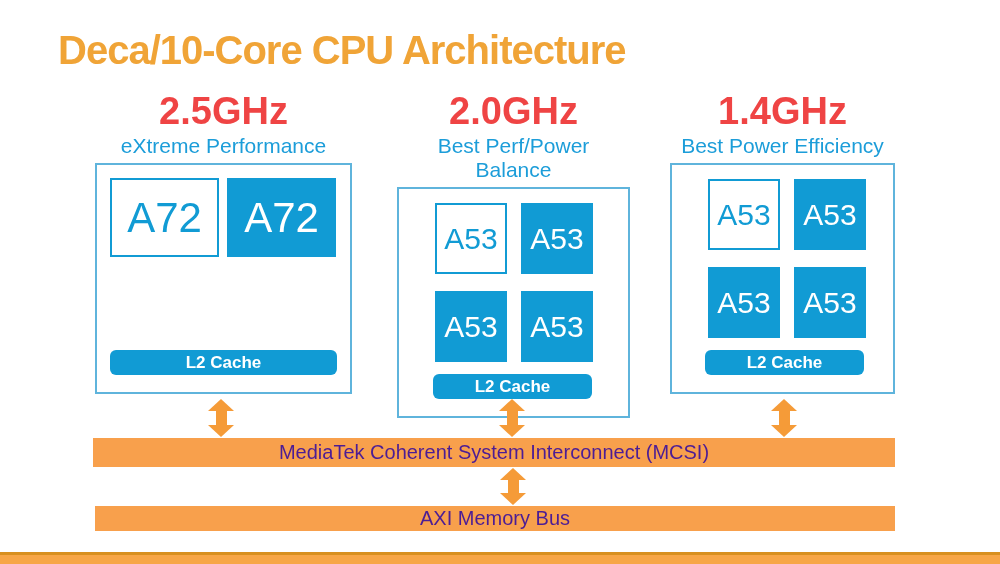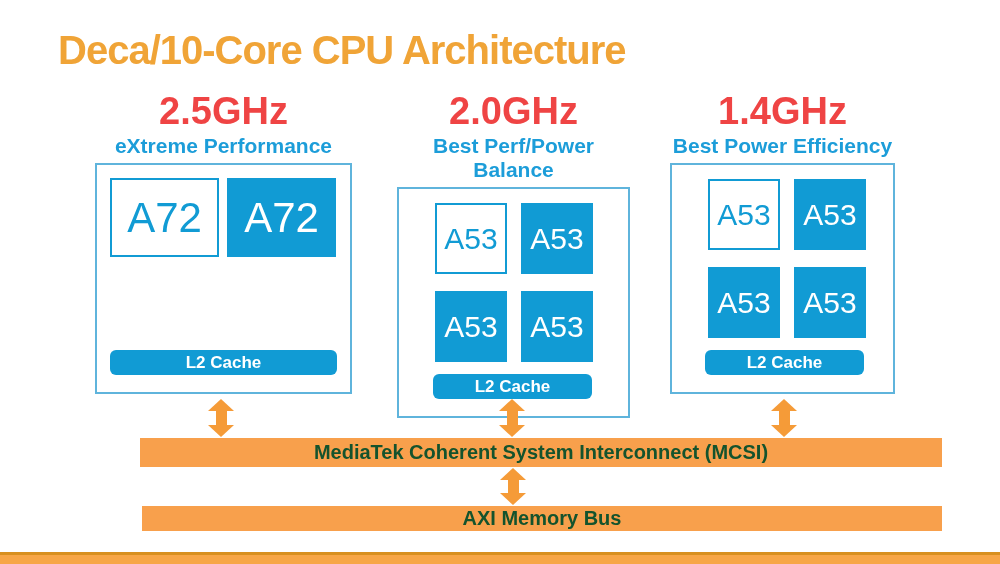--- a/index.html
+++ b/index.html
@@ -15,21 +15,21 @@
     font-size: 40px; font-weight: bold; color: #F0A437; letter-spacing: -1px;
   }
 
   
   .cluster { position: absolute; top: 88px; text-align: center; }
   .cluster-0 { left: 95px;  width: 257px; }
   .cluster-1 { left: 397px; width: 233px; }
   .cluster-2 { left: 670px; width: 225px; }
 
   .freq { font-size: 38px; font-weight: 600; color: #ef4444; line-height: 46px; }
-  .subtitle { font-size: 21px; font-weight: 700; color: #1C9DD9; line-height: 24px; }
+  .subtitle { font-size: 21px; font-weight: 400; color: #1C9DD9; line-height: 24px; }
 
   .box {
     position: relative; margin-top: 5px; height: 227px;
     border: 2px solid #5FB4DC; background: #fff;
   }
 
   .core {
     position: absolute; display: flex; align-items: center; justify-content: center;
     box-sizing: border-box;
   }
@@ -73,22 +73,22 @@
     border-left: 13px solid transparent; border-right: 13px solid transparent;
     border-top: 12px solid #F59B38;
   }
   .arrow-cluster-0 { left: 208px; top: 399px; height: 38px; }
   .arrow-cluster-1 { left: 499px; top: 399px; height: 38px; }
   .arrow-cluster-2 { left: 771px; top: 399px; height: 38px; }
   .arrow-mid       { left: 500px; top: 468px; height: 37px; }
 
   
   .bus {
-    position: absolute; background: #F8A04C; color: #14532d; font-weight: bold;
-    display: flex; align-items: center; justify-content: center; margin-left: 47px;
+    position: absolute; background: #F8A04C; color: #4c1d95; font-weight: normal;
+    display: flex; align-items: center; justify-content: center;
   }
   .bus-mcsi { left: 93px; top: 438px; width: 802px; height: 29px; font-size: 20px; }
   .bus-axi  { left: 95px; top: 506px; width: 800px; height: 25px; font-size: 20px; }
 
   .bottom-strip {
     position: absolute; left: 0; top: 552px; width: 1000px; height: 12px;
     background: #F7A647; border-top: 3px solid #D89020; box-sizing: border-box;
   }
 </style>
 </head>

